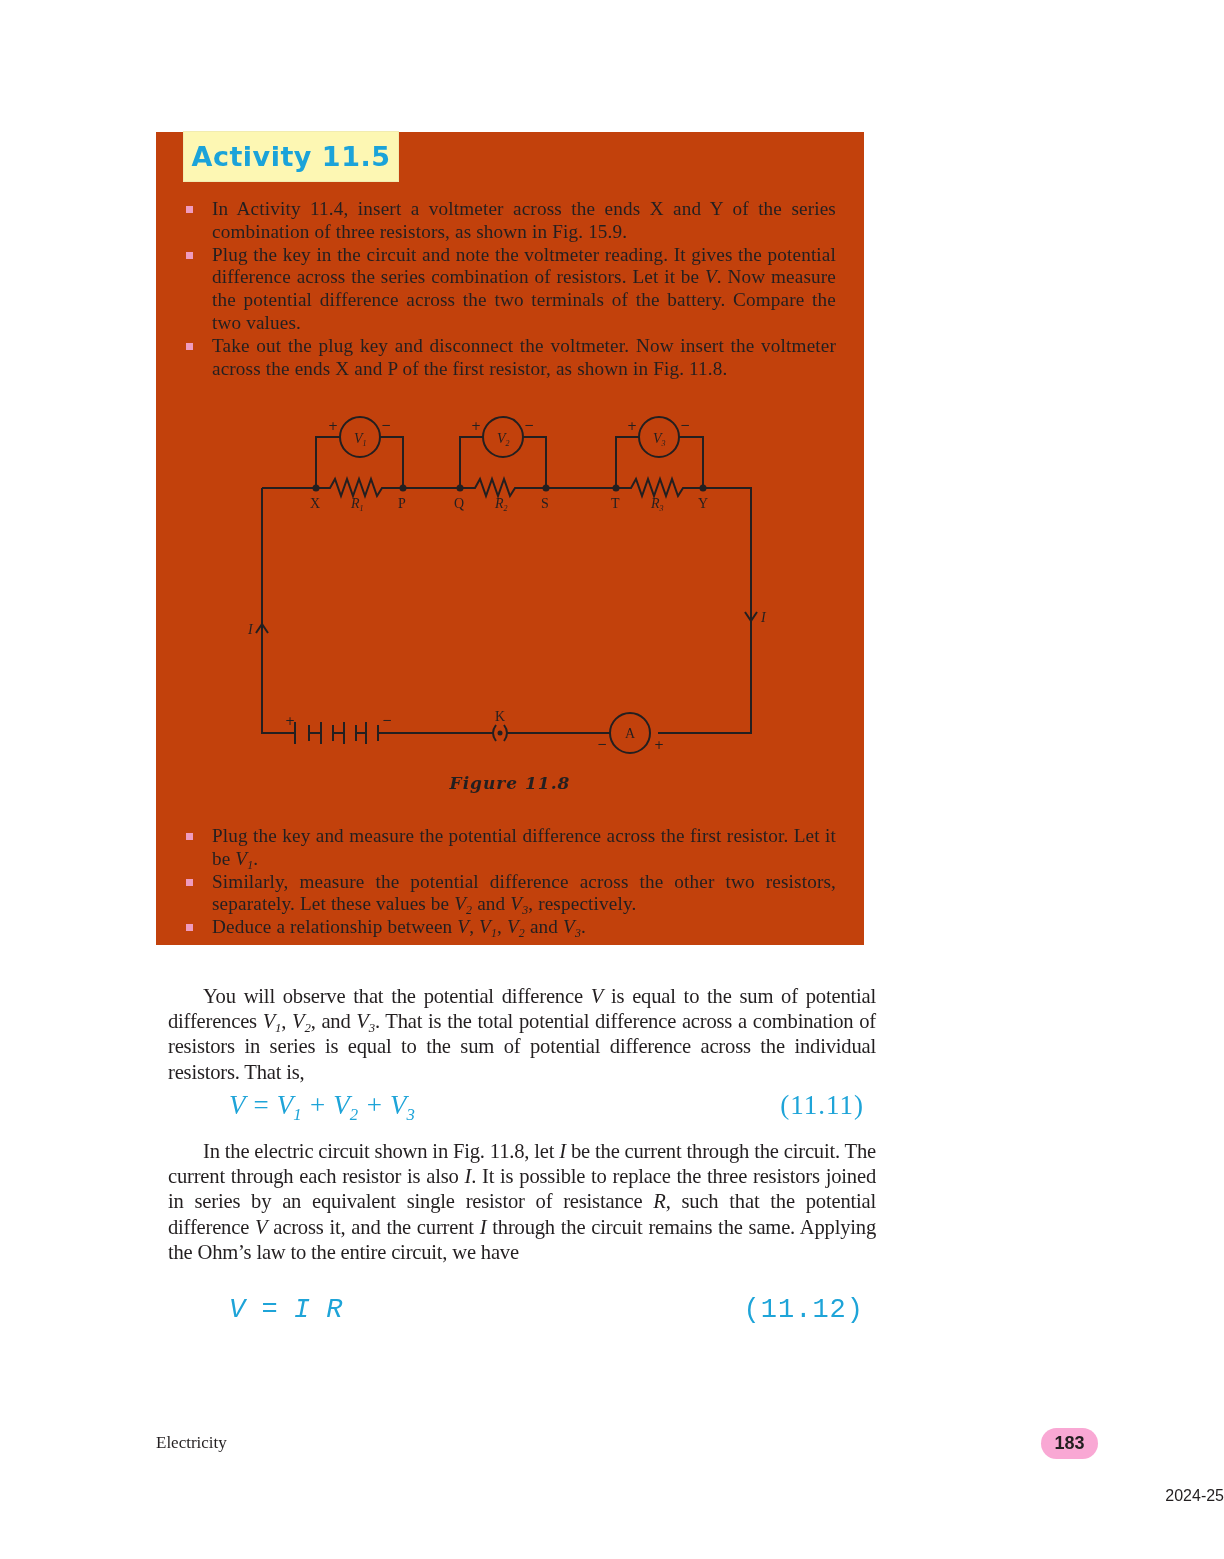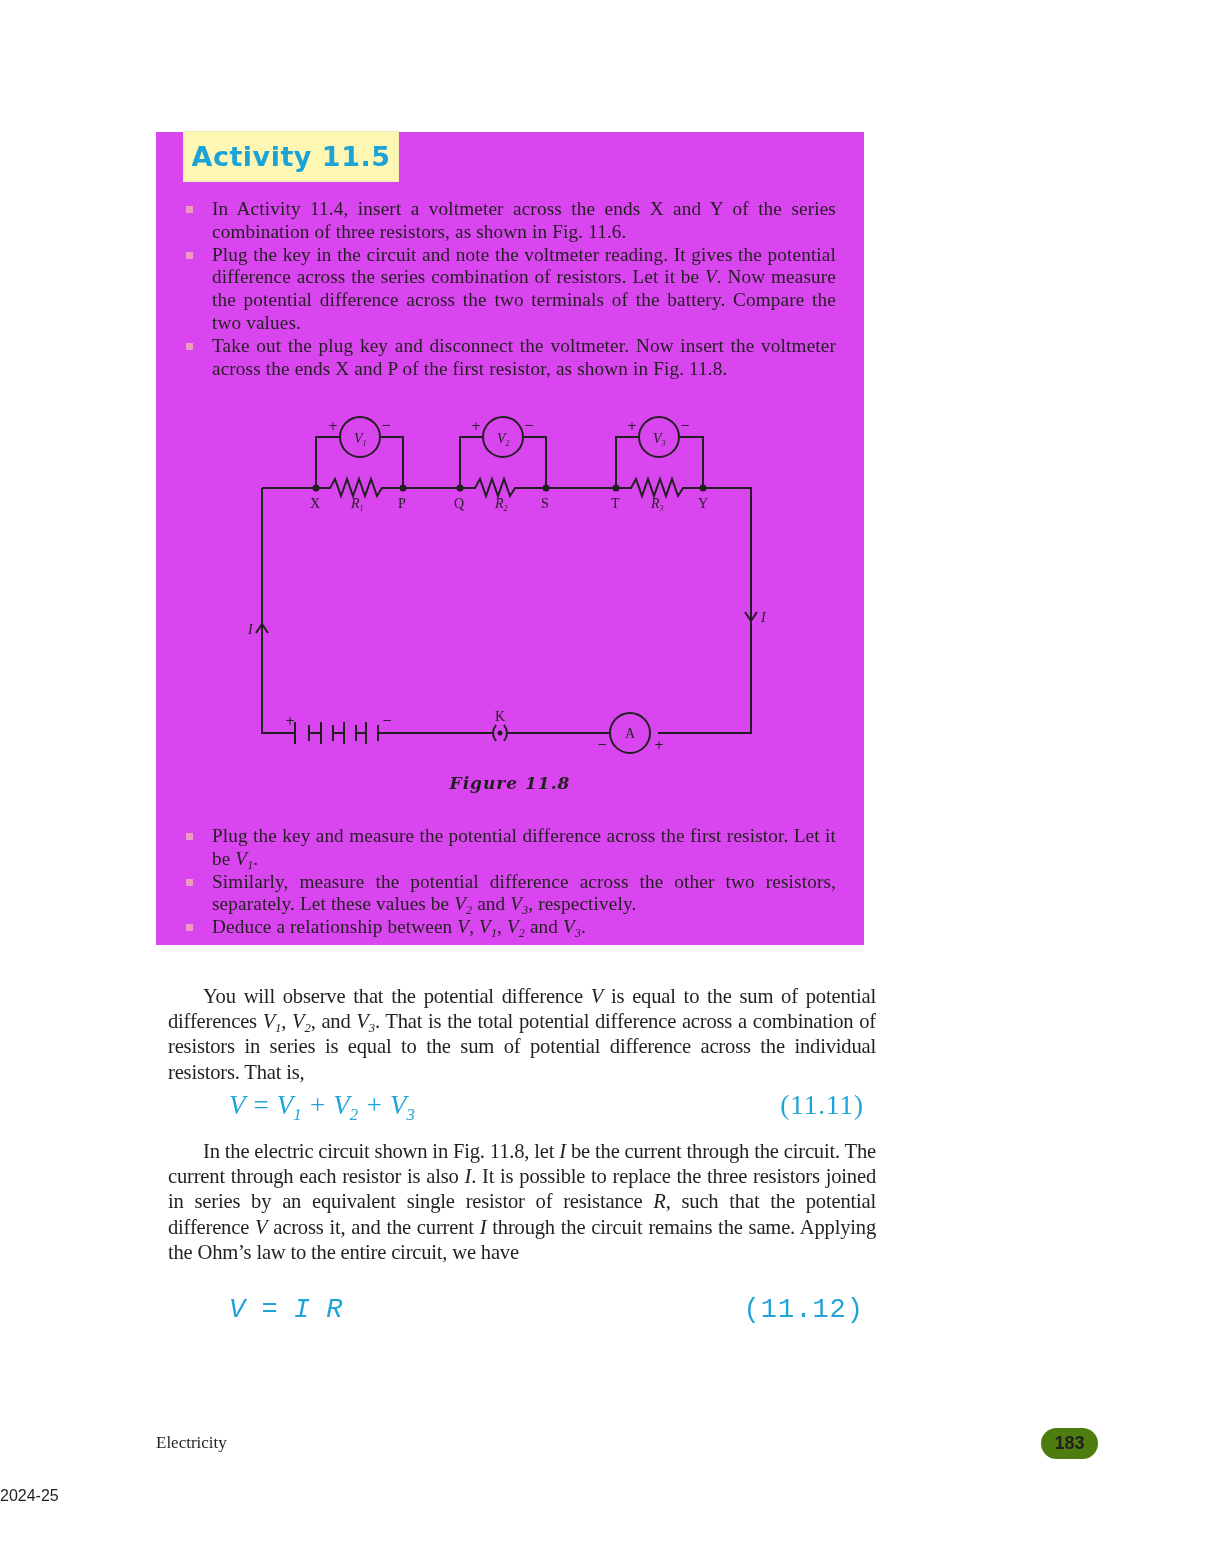--- a/index.html
+++ b/index.html
@@ -1,55 +1,55 @@
 <!DOCTYPE html>
 <html><head>
 <meta charset="utf-8">
 <style>
   html, body { margin: 0; padding: 0; background: #ffffff; }
   body { width: 1224px; height: 1559px; position: relative; overflow: hidden;
          font-family: "DejaVu Serif", "Liberation Serif", serif; color: #231f20; }
-  .activity-box { position: absolute; left: 156px; top: 132px; width: 708px; height: 813px; background: #d946ef; }
+  .activity-box { position: absolute; left: 156px; top: 132px; width: 708px; height: 813px; background: #c2410c; }
   .activity-title { position: absolute; left: 28px; top: 0; width: 214px; height: 49px; background: #fdf7b3;
          box-shadow: 0 0 0 1px #f2ecb0; display: flex; align-items: center; justify-content: center; }
   .activity-title span { font-family: "DejaVu Sans", sans-serif; font-weight: bold; font-size: 27px; color: #1ba3d9; letter-spacing: 0.5px; }
   .bullets { position: absolute; left: 28px; width: 652px; margin: 0; padding: 0; list-style: none; }
   .bullets li { position: relative; padding-left: 28px; font-family: "Liberation Serif", serif; font-size: 19.2px;
          line-height: 22.8px; text-align: justify; text-align-last: left; letter-spacing: 0.15px; }
   .bullets li::before { content: ""; position: absolute; left: 2px; top: 8px; width: 7px; height: 7px; background: #ef9bbf; }
   .bullets.top { top: 66px; }
   .bullets.bottom { top: 677px; margin-top: 16px; }
   .circuit { position: absolute; left: 240px; top: 405px; width: 540px; height: 360px; }
   .fig-caption { position: absolute; left: 156px; top: 773px; width: 708px; text-align: center;
          font-family: "DejaVu Serif", serif; font-style: italic; font-weight: bold; font-size: 17px; letter-spacing: 1px; }
   .para { position: absolute; left: 156px; width: 708px; margin: 12px; font-family: "Liberation Serif", serif;
          font-size: 20.6px; line-height: 25.2px; text-align: justify; text-indent: 35px; letter-spacing: -0.2px; }
   .equation { position: absolute; left: 156px; width: 708px; height: 26px; font-family: "Liberation Serif", serif;
          color: #1ea4d8; font-size: 27px; }
   .equation .eq-lhs { position: absolute; left: 73px; top: 0; font-style: italic; }
   .equation .eq-num { position: absolute; right: 0; top: 0; letter-spacing: 1px; }
   sub { font-size: 0.62em; vertical-align: -0.35em; line-height: 0; }
   .footer-chapter { position: absolute; left: 156px; top: 1433px; font-family: "Liberation Serif", serif; font-size: 17px; }
-  .page-number { position: absolute; left: 1041px; top: 1428px; width: 57px; height: 31px; border-radius: 16px; background: #4d7c0f;
+  .page-number { position: absolute; left: 1041px; top: 1428px; width: 57px; height: 31px; border-radius: 16px; background: #f9a8d4;
          display: flex; align-items: center; justify-content: center; font-family: "Liberation Sans", sans-serif; font-weight: bold; font-size: 18px; }
-  .footer-year { position: absolute; left: 0; width: 1224px; top: 1487px; text-align: left; font-family: "Liberation Sans", sans-serif; font-size: 16px; }
+  .footer-year { position: absolute; left: 0; width: 1224px; top: 1487px; text-align: right; font-family: "Liberation Sans", sans-serif; font-size: 16px; }
   .lbl { font-family: "Liberation Serif", serif; font-size: 14px; fill: #231f20; }
   .lbl-i { font-family: "Liberation Serif", serif; font-size: 14px; font-style: italic; fill: #231f20; }
   .lbl-s { font-family: "Liberation Serif", serif; font-size: 8px; font-style: italic; fill: #231f20; }
   .sign { font-family: "DejaVu Sans", sans-serif; font-size: 12px; fill: #231f20; }
 </style>
 </head>
 <body>
 
 <div class="activity-box">
   <div class="activity-title">
     <span>Activity 11.5</span>
   </div>
   <ul class="bullets top">
-    <li>In Activity 11.4, insert a voltmeter across the ends X and Y of the series combination of three resistors, as shown in Fig. 11.6.</li>
+    <li>In Activity 11.4, insert a voltmeter across the ends X and Y of the series combination of three resistors, as shown in Fig. 15.9.</li>
     <li>Plug the key in the circuit and note the voltmeter reading. It gives the potential difference across the series combination of resistors. Let it be <i>V</i>. Now measure the potential difference across the two terminals of the battery. Compare the two values.</li>
     <li>Take out the plug key and disconnect the voltmeter. Now insert the voltmeter across the ends X and P of the first resistor, as shown in Fig. 11.8.</li>
   </ul>
   <ul class="bullets bottom">
     <li>Plug the key and measure the potential difference across the first resistor. Let it be <i>V</i><sub style="font-style: italic;">1</sub>.</li>
     <li>Similarly, measure the potential difference across the other two resistors, separately. Let these values be <i>V</i><sub style="font-style: italic;">2</sub> and <i>V</i><sub style="font-style: italic;">3</sub>, respectively.</li>
     <li>Deduce a relationship between <i>V</i>, <i>V</i><sub style="font-style: italic;">1</sub>, <i>V</i><sub style="font-style: italic;">2</sub> and <i>V</i><sub style="font-style: italic;">3</sub>.</li>
   </ul>
 </div>
 

